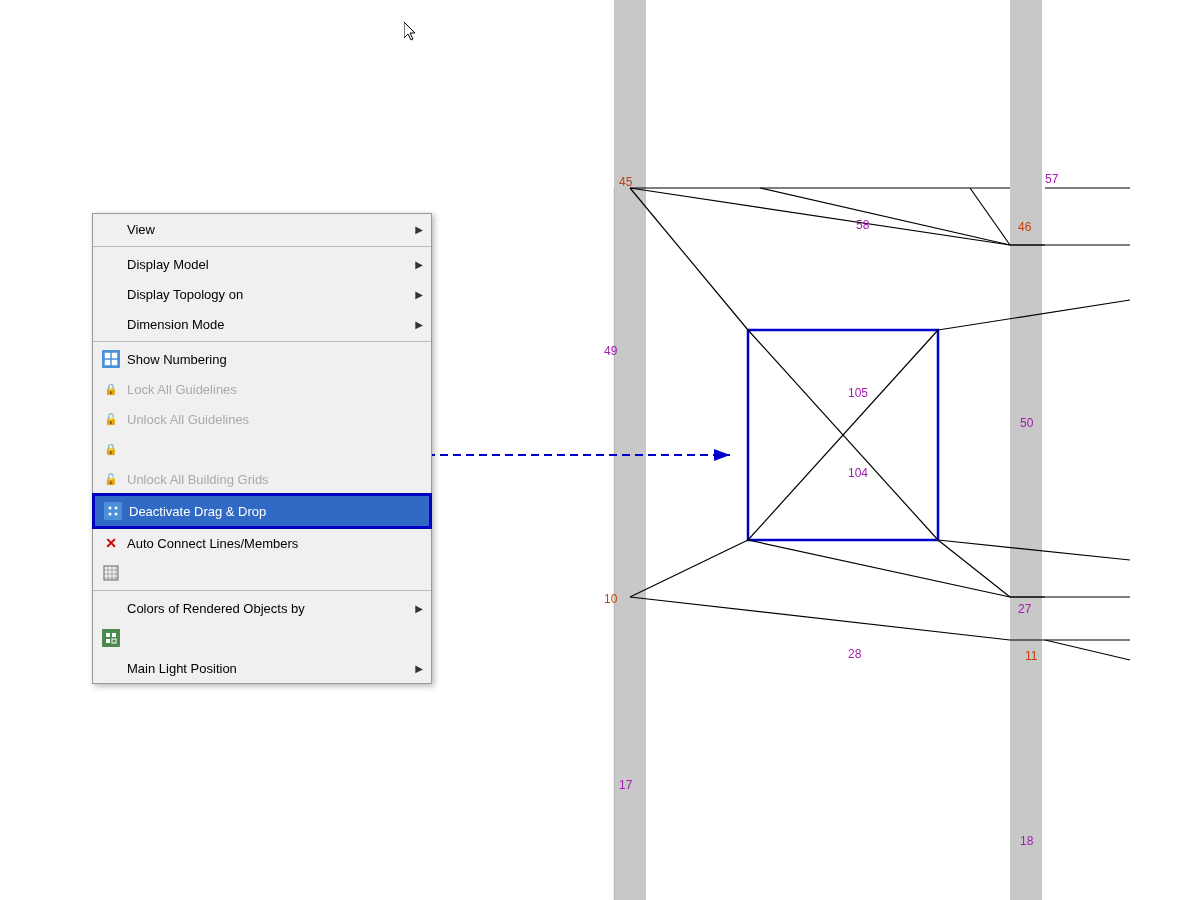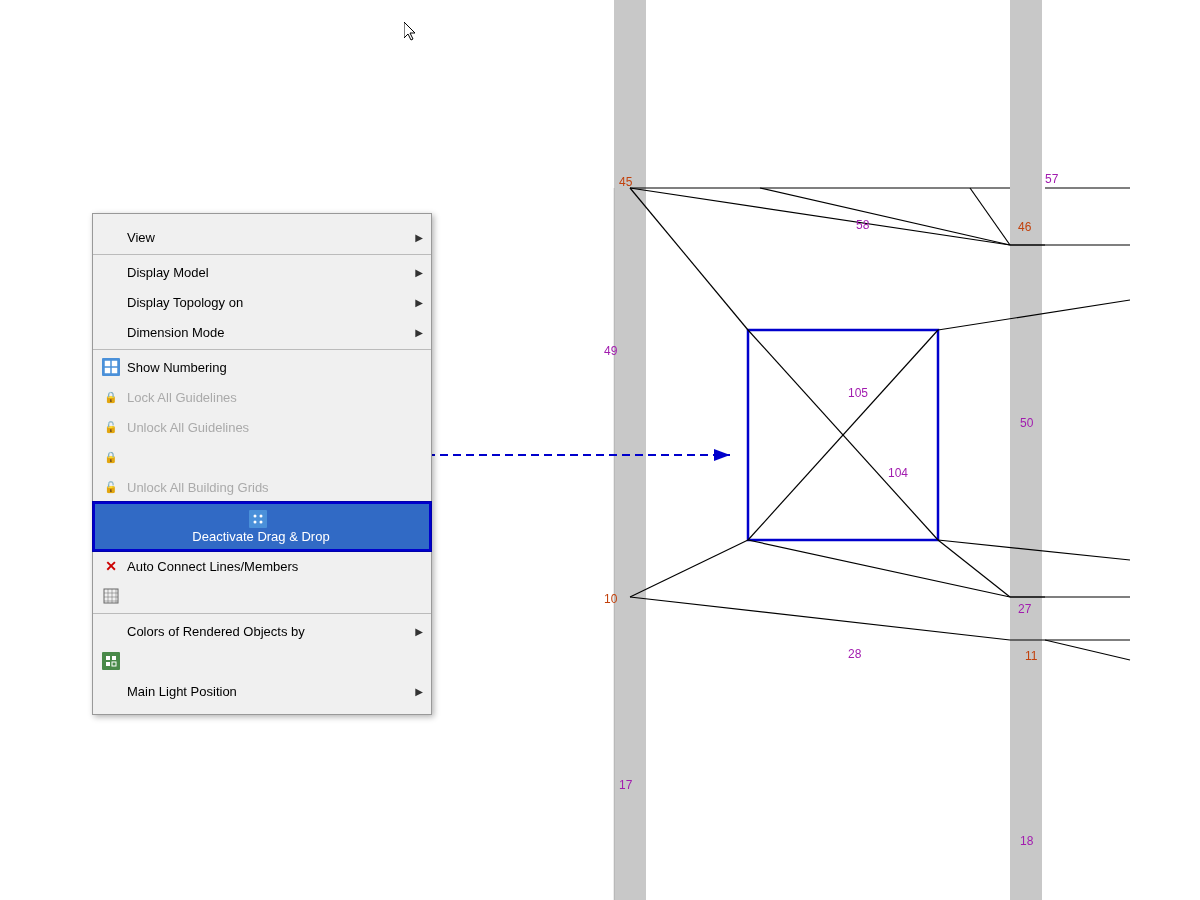--- a/index.html
+++ b/index.html
@@ -63,39 +63,38 @@
     
     .context-menu {
       position: absolute;
       top: 213px;
       left: 92px;
       width: 340px;
       background: #f0f0f0;
       border: 1px solid #999;
       box-shadow: 2px 2px 6px rgba(0,0,0,0.3);
       z-index: 100;
-      padding: 8px 0;
+      padding: 0 0;
     }
 
     .menu-item {
       display: flex;
       align-items: center;
       padding: 5px 10px 5px 8px;
       cursor: pointer;
       white-space: nowrap;
       position: relative;
       min-height: 26px;
     }
 
     .menu-item.highlighted {
       background: #316ac5;
       color: white;
       border: 2px solid #0000cc;
       outline: 1px solid #0000aa;
-      flex-direction: column;
     }
 
     .menu-item.disabled {
       color: #aaa;
     }
 
     .menu-separator {
       height: 1px;
       background: #bbb;
       margin: 2px 0;
@@ -227,21 +226,21 @@
   <line x1="938" y1="540" x2="1130" y2="560" stroke="#000" stroke-width="1.2"></line>
 </svg>
 
 <div class="canvas-label red" style="left:619px;top:175px">45</div>
 <div class="canvas-label" style="left:1045px;top:172px">57</div>
 <div class="canvas-label" style="left:856px;top:218px">58</div>
 <div class="canvas-label red" style="left:1018px;top:220px">46</div>
 <div class="canvas-label" style="left:604px;top:344px">49</div>
 <div class="canvas-label" style="left:1020px;top:416px">50</div>
 <div class="canvas-label" style="left:848px;top:386px">105</div>
-<div class="canvas-label" style="left:888px;top:466px">104</div>
+<div class="canvas-label" style="left:848px;top:466px">104</div>
 <div class="canvas-label red" style="left:604px;top:592px">10</div>
 <div class="canvas-label" style="left:1018px;top:602px">27</div>
 <div class="canvas-label" style="left:848px;top:647px">28</div>
 <div class="canvas-label red" style="left:1025px;top:649px">11</div>
 <div class="canvas-label" style="left:619px;top:778px">17</div>
 <div class="canvas-label" style="left:1020px;top:834px">18</div>
 
 <svg class="cursor" viewBox="0 0 16 20">
   <path d="M0,0 L0,16 L4,12 L7,18 L9,17 L6,11 L11,11 Z" fill="white" stroke="black" stroke-width="1"></path>
 </svg>

